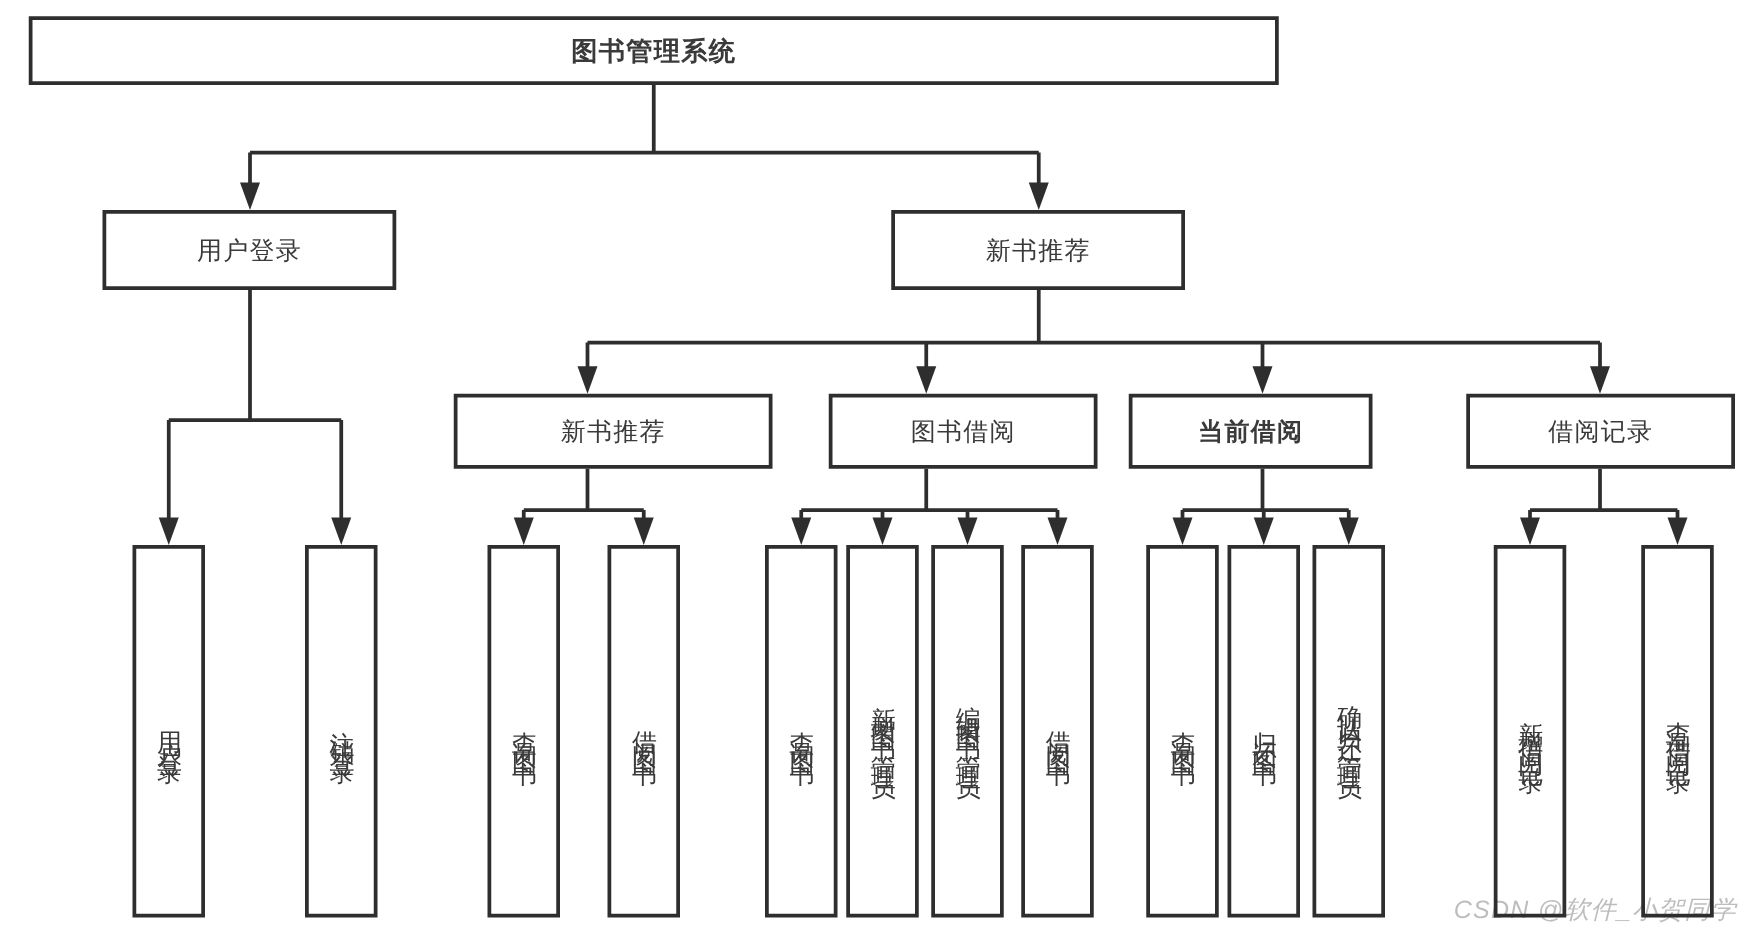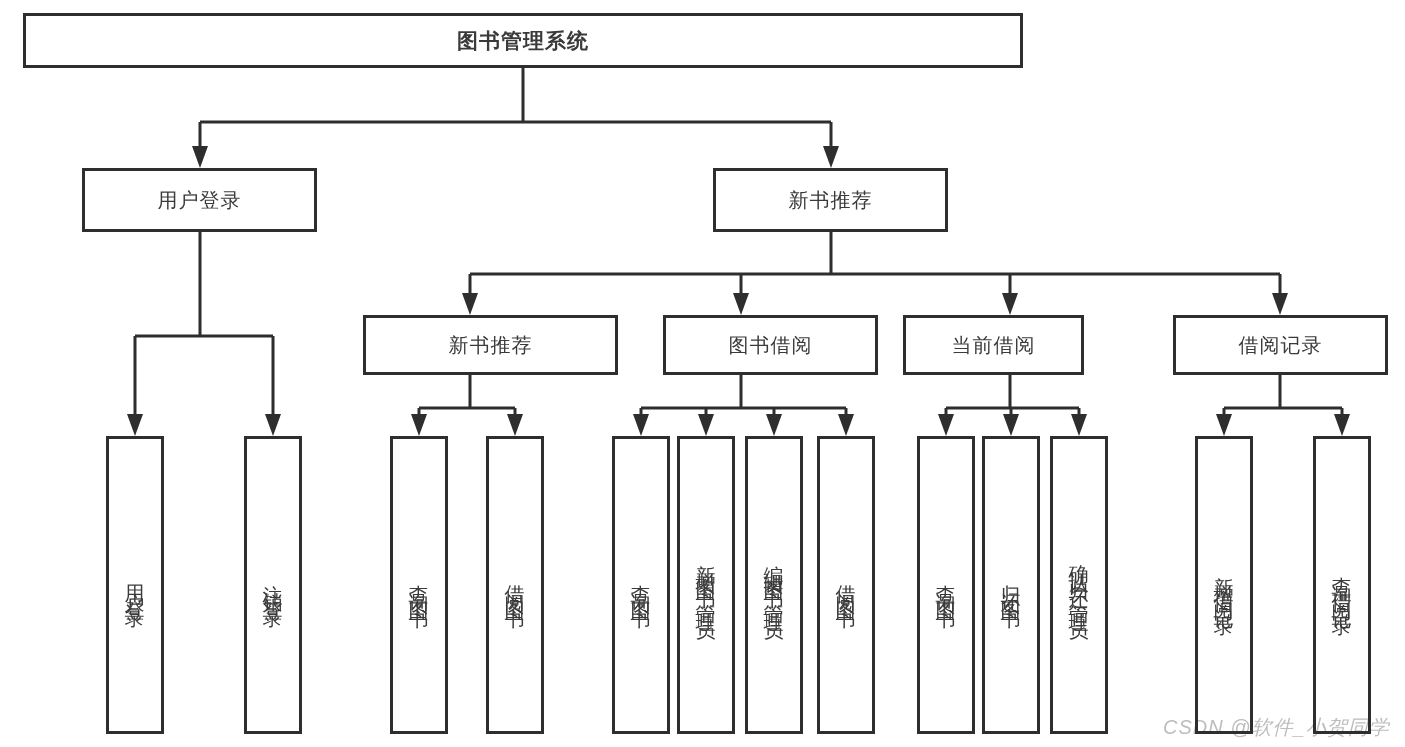--- a/index.html
+++ b/index.html
@@ -114,21 +114,21 @@
   <div class="box h-box" style="left:713px; top:168px; width:235px; height:64px;">
     <span>新书推荐</span>
   </div>
 
   <div class="box h-box" style="left:363px; top:315px; width:255px; height:60px;">
     <span>新书推荐</span>
   </div>
   <div class="box h-box" style="left:633px; top:315px; width:215px; height:60px;margin-left:30px;">
     <span>图书借阅</span>
   </div>
-  <div class="box h-box" style="left:903px; top:315px; width:181px; height:60px;">
+  <div class="box h-box" style="left:903px; top:315px; width:195px; height:60px;font-weight:bold;">
     <span>当前借阅</span>
   </div>
   <div class="box h-box" style="left:1173px; top:315px; width:215px; height:60px;">
     <span>借阅记录</span>
   </div>
 
   <div class="box v-box" style="left:106px; top:436px; width:58px; height:298px;">
     <span>用户登录</span>
   </div>
   <div class="box v-box" style="left:244px; top:436px; width:58px; height:298px;">

